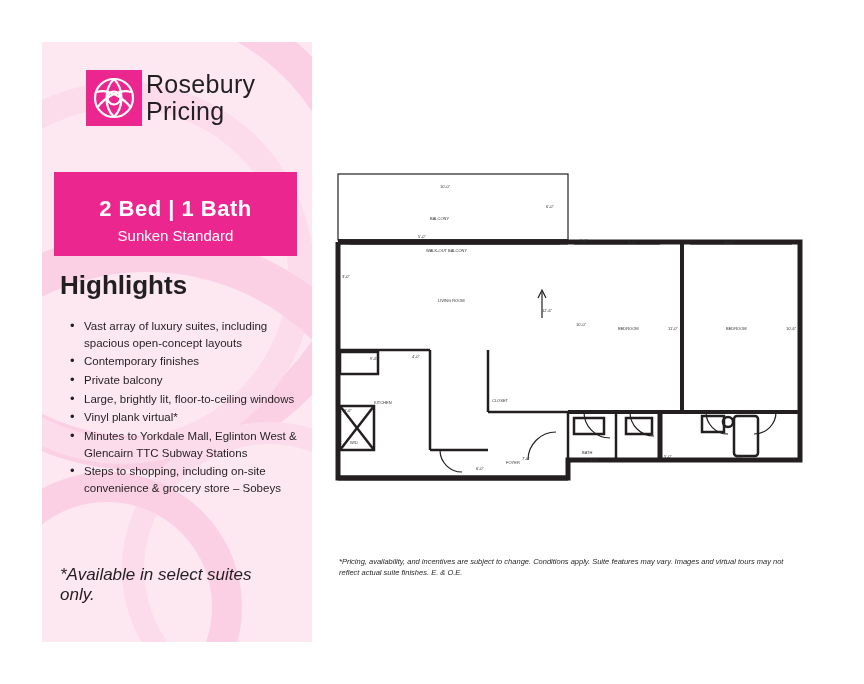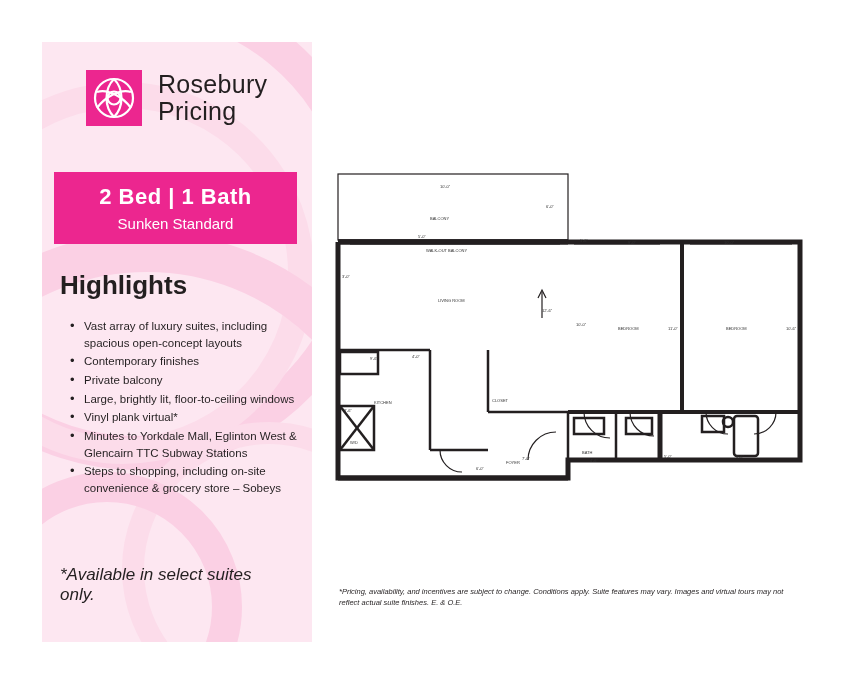--- a/index.html
+++ b/index.html
@@ -69,21 +69,21 @@
     overflow: hidden;
   }
 
   
   #logo-block {
     position: absolute;
     left: 44px;
     top: 28px;
     display: flex;
     align-items: center;
-    gap: 16px;
+    gap: 4px;
   }
   #logo-mark {
     width: 56px;
     height: 56px;
     background: #ec268f;
     position: relative;
     flex: 0 0 auto;
   }
   #logo-text {
     line-height: 1.0;
@@ -102,21 +102,21 @@
   }
 
   
   #title-bar {
     position: absolute;
     left: 12px;
     top: 130px;
     width: 243px;
     background: #ec268f;
     color: #ffffff;
-    padding: 12px 0 12px 0;
+    padding: 24px 0 12px 0;
     text-align: center;
   }
   #title-bar .t-main {
     font-size: 22px;
     font-weight: bold;
     letter-spacing: .5px;
     display: block;
   }
   #title-bar .t-sub {
     font-size: 15px;
@@ -171,21 +171,21 @@
   #floorplan {
     position: absolute;
     left: 330px;
     top: 160px;
     width: 490px;
     height: 330px;
   }
   #fp-disclaimer {
     position: absolute;
     left: 339px;
-    top: 586px;
+    top: 556px;
     width: 450px;
     font-size: 7.5px;
     font-style: italic;
     color: #231f20;
     line-height: 1.5;
   }
   .fp-label {
     position: absolute;
     font-size: 4px;
     color: #333;

